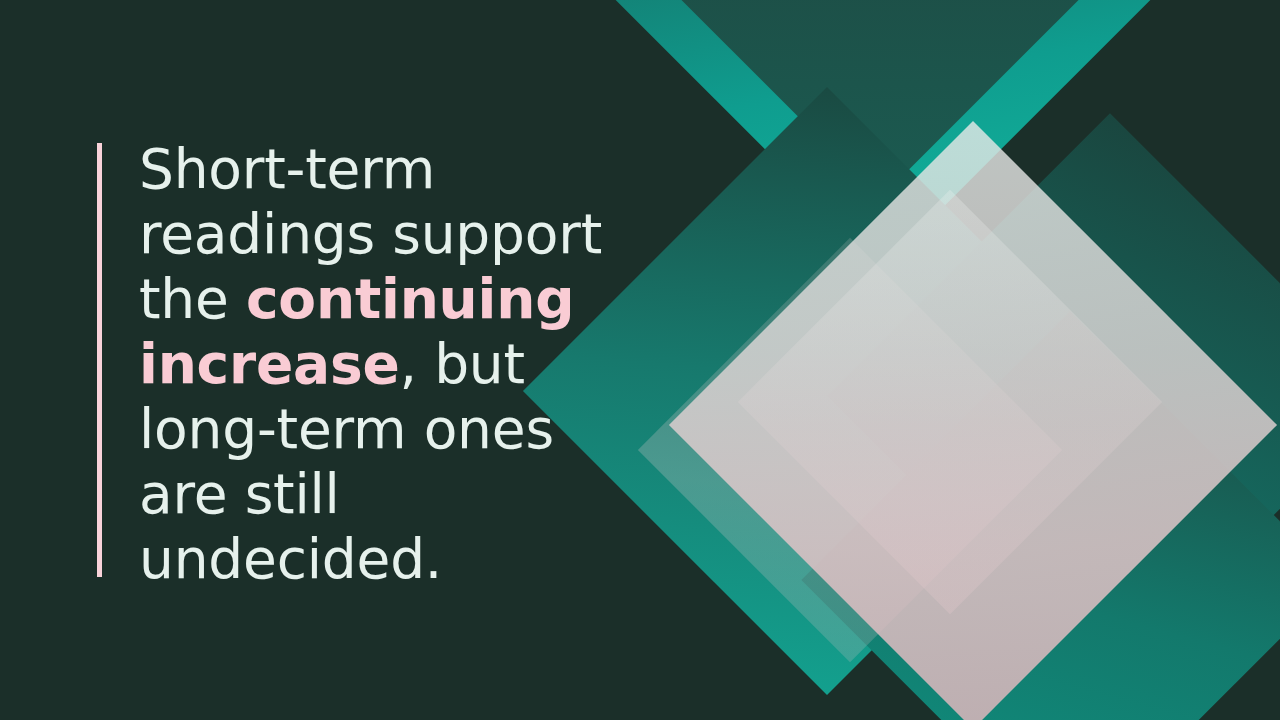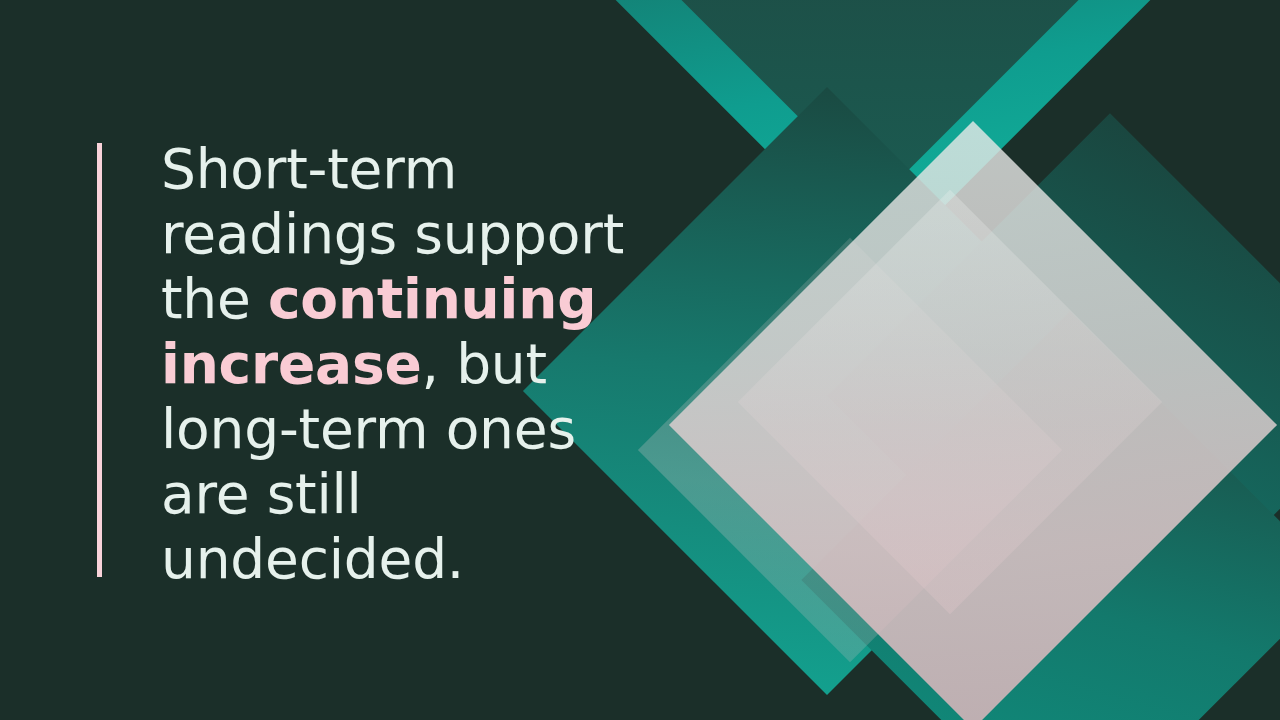--- a/index.html
+++ b/index.html
@@ -87,21 +87,20 @@
     background:#f9d3da;
   }
   #quote{
     position:absolute;left:139px;top:137px;width:520px;
     color:#e6f1ec;
     font-size:55px;
     line-height:65px;
     font-weight:400;
     letter-spacing:-0.2px;
     white-space:pre-wrap;
-    margin-left:22px;
   }
   #quote .hl{color:#f9ccd4;font-weight:700;}
 </style>
 </head>
 <body>
 
 <div id="slide">
 
   <div id="decor">
     <div class="dia" id="dia-teal-top"></div>

